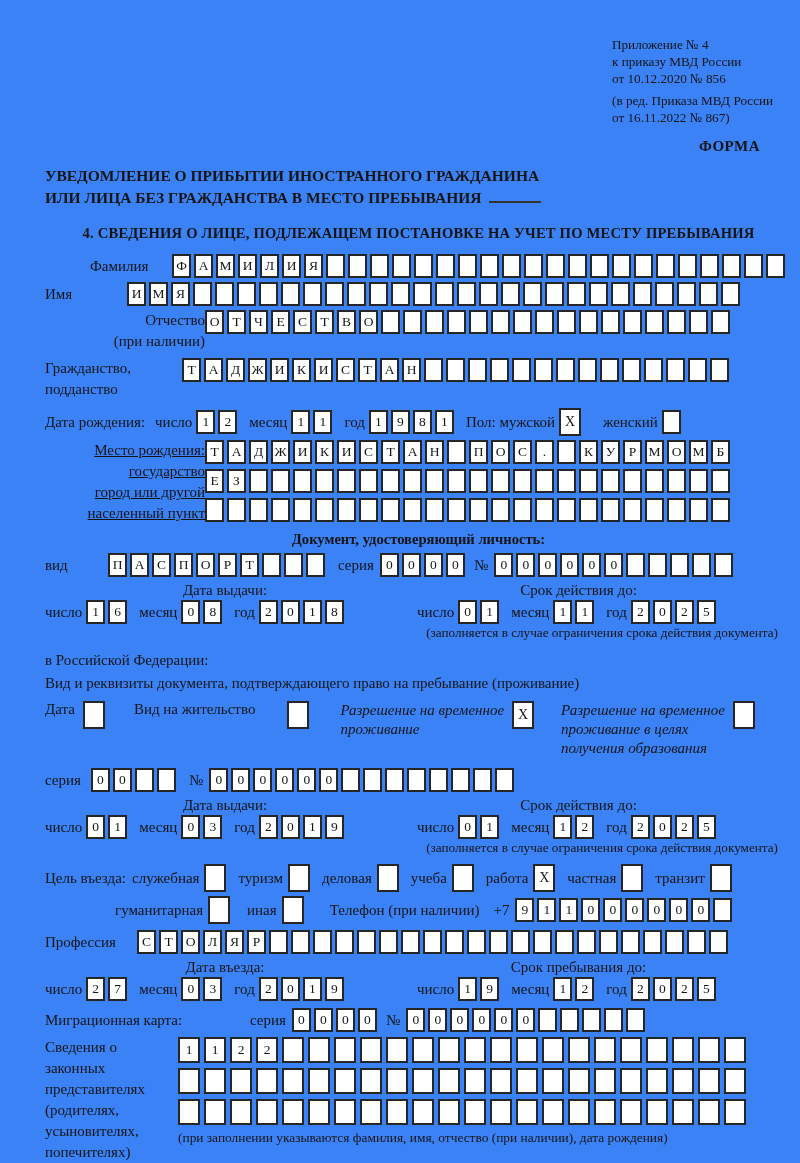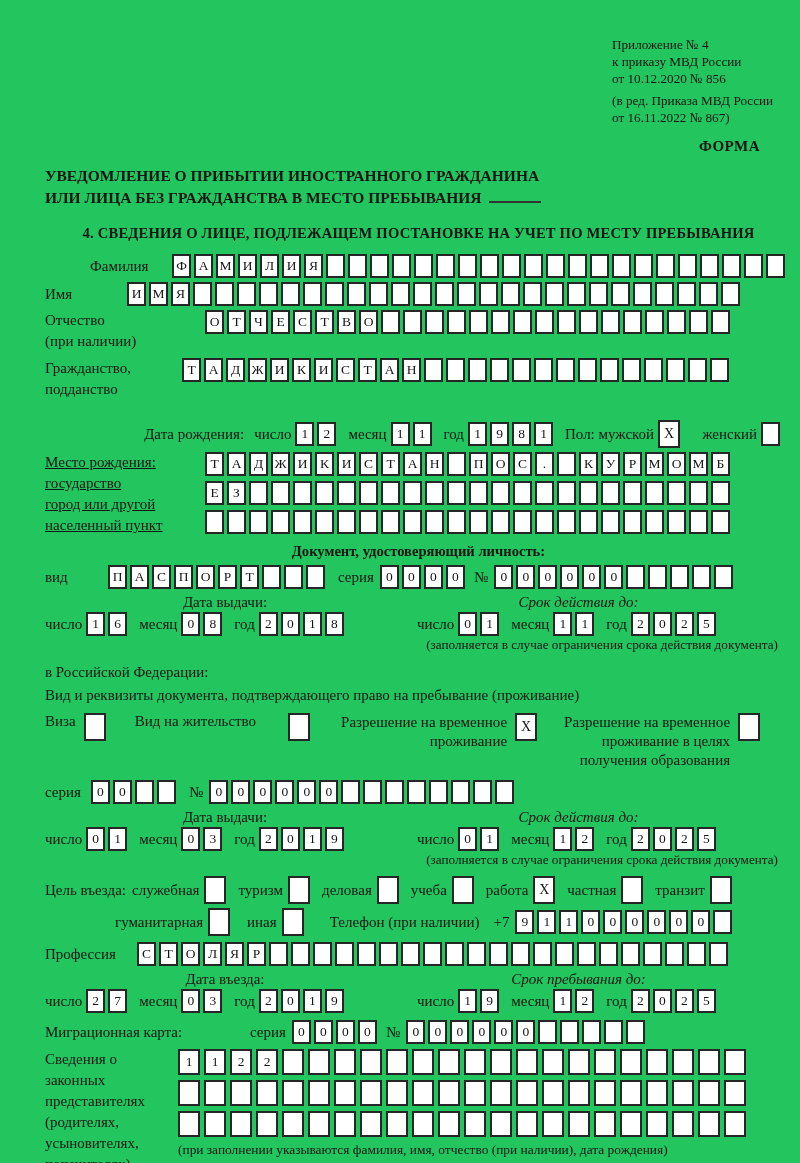--- a/index.html
+++ b/index.html
@@ -1,17 +1,17 @@
 <!DOCTYPE html>
 <html><head>
 <meta charset="utf-8">
 <style>
   html,body{margin:0;padding:0;background:#888;}
   .page{
-    width:800px;height:1163px;box-sizing:border-box;background:#22c55e;
+    width:800px;height:1163px;box-sizing:border-box;background:#3b82f6;
     margin:0 auto;padding:36px 8px 0 45px;color:#151515;
     font-family:"Liberation Serif","DejaVu Serif",serif;font-size:15px;
     overflow:hidden;position:relative;
   }
   
   .appendix{margin-left:567px;width:185px;font-size:13.2px;line-height:17px;}
   .appendix .grp2{margin-top:5px;}
   .forma{font-weight:bold;font-size:15px;text-align:right;padding-right:32px;margin-top:12px;letter-spacing:.5px;}
   
   .title{text-align:left;font-weight:bold;font-size:15.5px;line-height:22px;margin-top:10px;}
@@ -29,42 +29,42 @@
   }
   .boxes{white-space:nowrap;display:inline-block;}
   
   .frow{display:flex;align-items:center;margin-top:4px;}
   .frow.top{align-items:flex-start;}
   .lbl{flex:0 0 auto;}
   .w82{width:82px;}
   .w63{width:63px;}
   .w90{width:92px;}
   .w137{width:137px;}
-  .w160{width:160px;}
+  .w160{width:160px;text-align:right;}
   .w133{width:133px;}
   .lblcol{line-height:21px;}
   .mr6{margin-right:6px;} .mr10{margin-right:10px;} .ml10{margin-left:10px;}
   .boxrows>.boxes{display:block;margin-bottom:5px;}
   .doc-heading{text-align:center;font-weight:bold;font-size:14.6px;margin-top:4px;}
   
   .heads{display:flex;margin-top:5px;font-size:15px;}
   .half-l{width:360px;text-align:center;}
-  .half-r{flex:1;text-align:center;padding-right:40px;font-style:italic;}
+  .half-r{flex:1;text-align:center;padding-right:40px;}
   .dates{display:flex;align-items:center;margin-top:1px;}
   .dleft{width:360px;display:flex;align-items:center;}
   .dright{flex:1;display:flex;align-items:center;padding-left:12px;}
   .dg{display:inline-flex;align-items:center;margin-right:9px;}
   .dg .t{margin-right:4px;}
   .note-r{text-align:right;font-size:13.2px;padding-right:14px;margin-top:1px;}
   .para{margin-top:8px;line-height:23px;}
   
   .opts{display:flex;align-items:flex-start;margin-top:6px;}
   .opt{display:flex;align-items:flex-start;}
   .opt .olbl{margin-right:8px;}
-  .opt .stack{text-align:right;line-height:19px;margin-right:8px;}
+  .opt .stack{text-align:left;line-height:19px;margin-right:8px;font-style:italic;}
   
   .popt{display:inline-flex;align-items:center;margin-right:9px;}
   .popt .t{margin-right:5px;}
   .indent70{margin-left:70px;}
   .phone-lbl{margin-left:14px;margin-right:14px;}
   .rep-note{font-size:13.4px;margin-top:2px;padding-left:150px;}
 </style>
 </head>
 <body>
 
@@ -106,21 +106,21 @@
   </div>
 
   <div class="frow top" style="margin-top:6px;">
     <span class="lbl w137 lblcol">
       <span>Гражданство,</span><br>
       <span>подданство</span>
     </span>
     <span class="boxes"><span class="cell">Т</span><span class="cell">А</span><span class="cell">Д</span><span class="cell">Ж</span><span class="cell">И</span><span class="cell">К</span><span class="cell">И</span><span class="cell">С</span><span class="cell">Т</span><span class="cell">А</span><span class="cell">Н</span><span class="cell"></span><span class="cell"></span><span class="cell"></span><span class="cell"></span><span class="cell"></span><span class="cell"></span><span class="cell"></span><span class="cell"></span><span class="cell"></span><span class="cell"></span><span class="cell"></span><span class="cell"></span><span class="cell"></span><span class="cell"></span></span>
   </div>
 
-  <div class="frow" style="margin-top:20px;justify-content:flex-end;">
+  <div class="frow" style="margin-top:8px;">
     <span class="lbl mr10">Дата рождения:</span>
     <span class="dg">
       <span class="t">число</span>
       <span class="boxes"><span class="cell">1</span><span class="cell">2</span></span>
     </span>
     <span class="dg">
       <span class="t">месяц</span>
       <span class="boxes"><span class="cell">1</span><span class="cell">1</span></span>
     </span>
     <span class="dg">
@@ -198,21 +198,21 @@
   </div>
   <div class="note-r">(заполняется в случае ограничения срока действия документа)</div>
 
   <div class="para">
     <div>в Российской Федерации:</div>
     <div>Вид и реквизиты документа, подтверждающего право на пребывание (проживание)</div>
   </div>
 
   <div class="opts">
     <span class="opt">
-      <span class="olbl">Виза</span>
+      <span class="olbl">Дата</span>
       <span class="boxes cbrow"><span class="cell cb"></span></span>
     </span>
     <span class="opt" style="margin-left:26px;">
       <span class="olbl">Вид на жительство</span>
       <span class="boxes cbrow" style="margin-left:24px;"><span class="cell cb"></span></span>
     </span>
     <span class="opt" style="margin-left:28px;">
       <span class="stack">
         <span>Разрешение на временное</span><br>
         <span>проживание</span>

